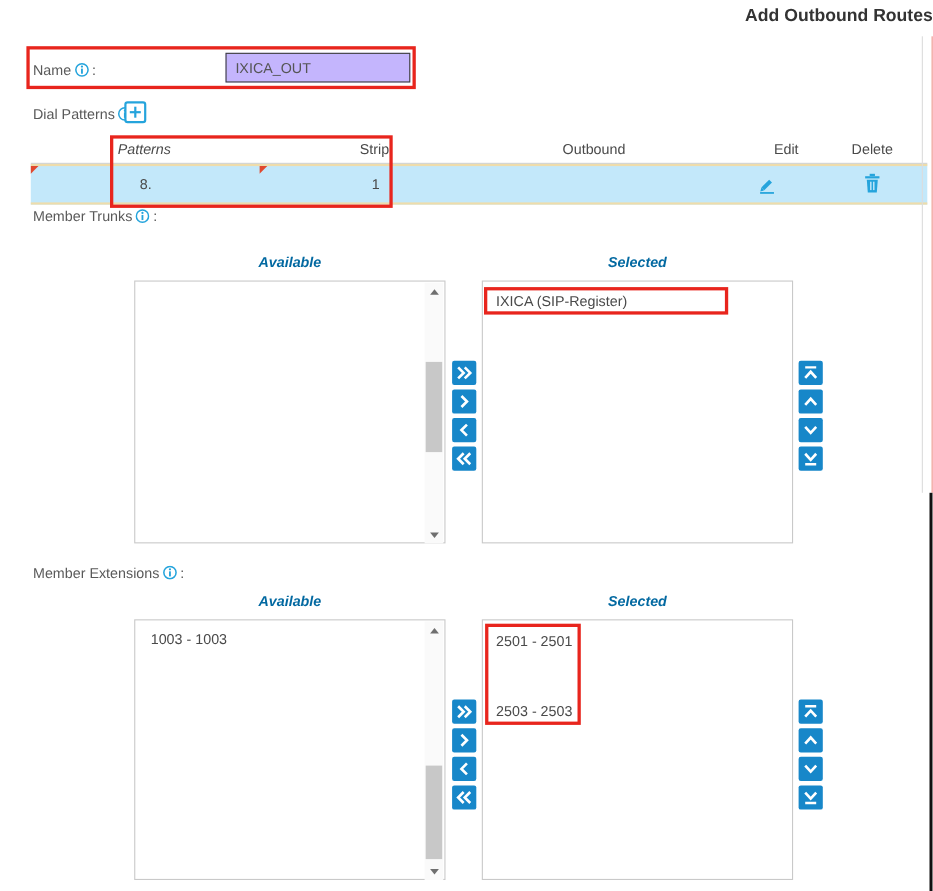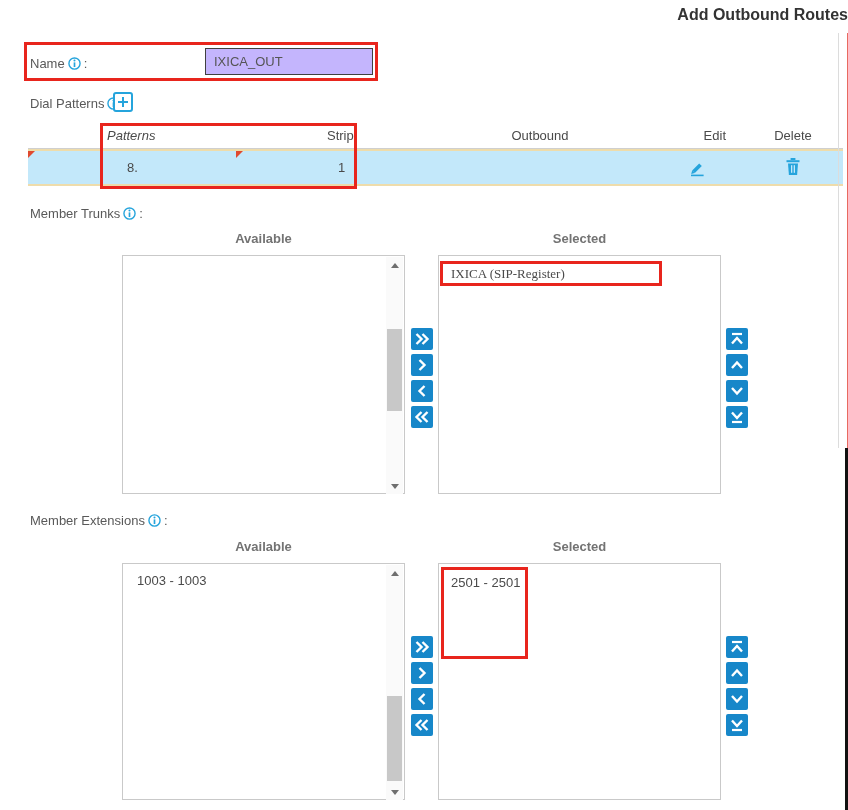--- a/index.html
+++ b/index.html
@@ -32,21 +32,21 @@
   .tbl-row {
     position:absolute; left:28px; top:149px; width:815px; height:37px;
     background:#c3e8fa; border-top:2px solid #eedcab; border-bottom:2px solid #eedcab;
     font-size:13px; color:#4a4a4a;
   }
   .tbl-row .cell { position:absolute; top:0; height:33px; line-height:33px; }
   .corner-tri { position:absolute; top:0; width:0; height:0;
     border-top:7px solid #e0492f; border-right:7px solid transparent; }
   .icon-btn { position:absolute; width:20px; height:20px; cursor:pointer; display:flex; align-items:center; justify-content:center; }
   
-  .dl-header { position:absolute; font-size:13px; font-weight:bold; color:#737373; text-align:center; }
+  .dl-header { position:absolute; font-size:13px; font-weight:bold; color:#0369a1; text-align:center;font-style:italic; }
   .listbox { position:absolute; width:283px; height:239px; border:1px solid #c9c9c9; background:#fff; }
   .list-item { position:absolute; left:1px; height:24px; line-height:24px; padding-left:11px;
     font-size:13px; color:#4a4a4a; width:250px; cursor:default; }
   
   .sbar { position:absolute; top:1px; right:1px; width:17px; background:#fafafa; }
   .sbar .sb-btn { position:absolute; left:0; width:17px; height:16px; display:flex; align-items:center; justify-content:center; cursor:pointer; }
   .sb-up-arrow { width:0; height:0; border-left:4px solid transparent; border-right:4px solid transparent; border-bottom:5px solid #6f6f6f; }
   .sb-down-arrow { width:0; height:0; border-left:4px solid transparent; border-right:4px solid transparent; border-top:5px solid #6f6f6f; }
   .sb-thumb { position:absolute; left:1px; width:15px; background:#c8c8c8; cursor:pointer; }
   
@@ -121,21 +121,21 @@
       <svg width="18" height="20" viewBox="0 0 18 20">
         <rect x="6.6" y="1" width="4.8" height="2" fill="#25a4dc"></rect>
         <rect x="2.5" y="3.2" width="13" height="2" fill="#25a4dc"></rect>
         <path d="M4 6.4 H14 L13.1 18 H4.9 Z" fill="#25a4dc"></path>
         <rect x="7" y="8.2" width="1.3" height="7.6" fill="#c3e8fa"></rect>
         <rect x="9.7" y="8.2" width="1.3" height="7.6" fill="#c3e8fa"></rect>
       </svg>
     </div>
   </div>
 
-  <div class="field-label" style="left:30px; top:205px;">
+  <div class="field-label" style="left:30px; top:188px;">
     <span>Member Trunks</span>
     <span class="info-icon">
       <svg width="13" height="13" viewBox="0 0 14 14">
         <circle cx="7" cy="7" r="6" fill="none" stroke="#25a4dc" stroke-width="1.5"></circle>
         <circle cx="7" cy="3.8" r="1.1" fill="#25a4dc"></circle>
         <rect x="6.1" y="5.8" width="1.8" height="5" fill="#25a4dc"></rect>
       </svg>
     </span>
     <span>:</span>
   </div>
@@ -149,21 +149,21 @@
           <span class="sb-up-arrow"></span>
         </div>
       <div class="sb-thumb" style="top:72px; height:82px;"></div>
       <div class="sb-btn" style="bottom:0;">
           <span class="sb-down-arrow"></span>
         </div>
     </div>
   </div>
 
   <div class="listbox" style="left:438px; top:255px;">
-    <div class="list-item" style="top:6px;font-family:Liberation Serif, serif;">IXICA (SIP-Register)</div>
+    <div class="list-item" style="top:6px;">IXICA (SIP-Register)</div>
   </div>
 
   <div class="tbtn" style="left:411px; top:328px;">
     <svg width="16" height="16" viewBox="0 0 16 16">
       <polyline points="2.5,3 7.5,8 2.5,13" fill="none" stroke="#fff" stroke-width="2.4"></polyline>
       <polyline points="8.5,3 13.5,8 8.5,13" fill="none" stroke="#fff" stroke-width="2.4"></polyline>
     </svg>
   </div>
   <div class="tbtn" style="left:411px; top:354px;">
     <svg width="16" height="16" viewBox="0 0 16 16">
@@ -228,20 +228,21 @@
         </div>
       <div class="sb-thumb" style="top:131px; height:85px;"></div>
       <div class="sb-btn" style="bottom:0;">
           <span class="sb-down-arrow"></span>
         </div>
     </div>
   </div>
 
   <div class="listbox" style="left:438px; top:563px; height:237px;">
     <div class="list-item" style="top:7px;">2501 - 2501</div>
+    <div class="list-item" style="top:71px;">2503 - 2503</div>
   </div>
 
   <div class="tbtn" style="left:411px; top:636px;">
     <svg width="16" height="16" viewBox="0 0 16 16">
       <polyline points="2.5,3 7.5,8 2.5,13" fill="none" stroke="#fff" stroke-width="2.4"></polyline>
       <polyline points="8.5,3 13.5,8 8.5,13" fill="none" stroke="#fff" stroke-width="2.4"></polyline>
     </svg>
   </div>
   <div class="tbtn" style="left:411px; top:662px;">
     <svg width="16" height="16" viewBox="0 0 16 16">

